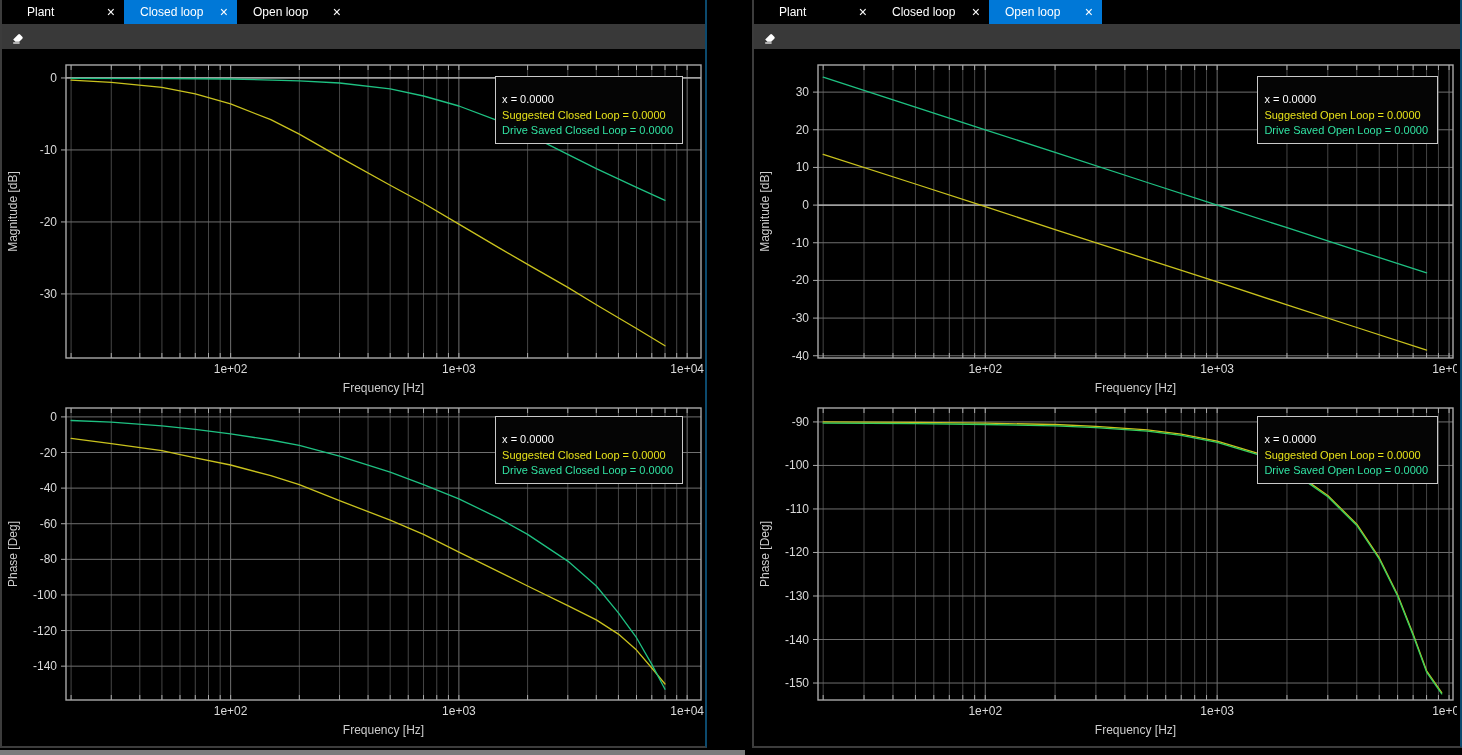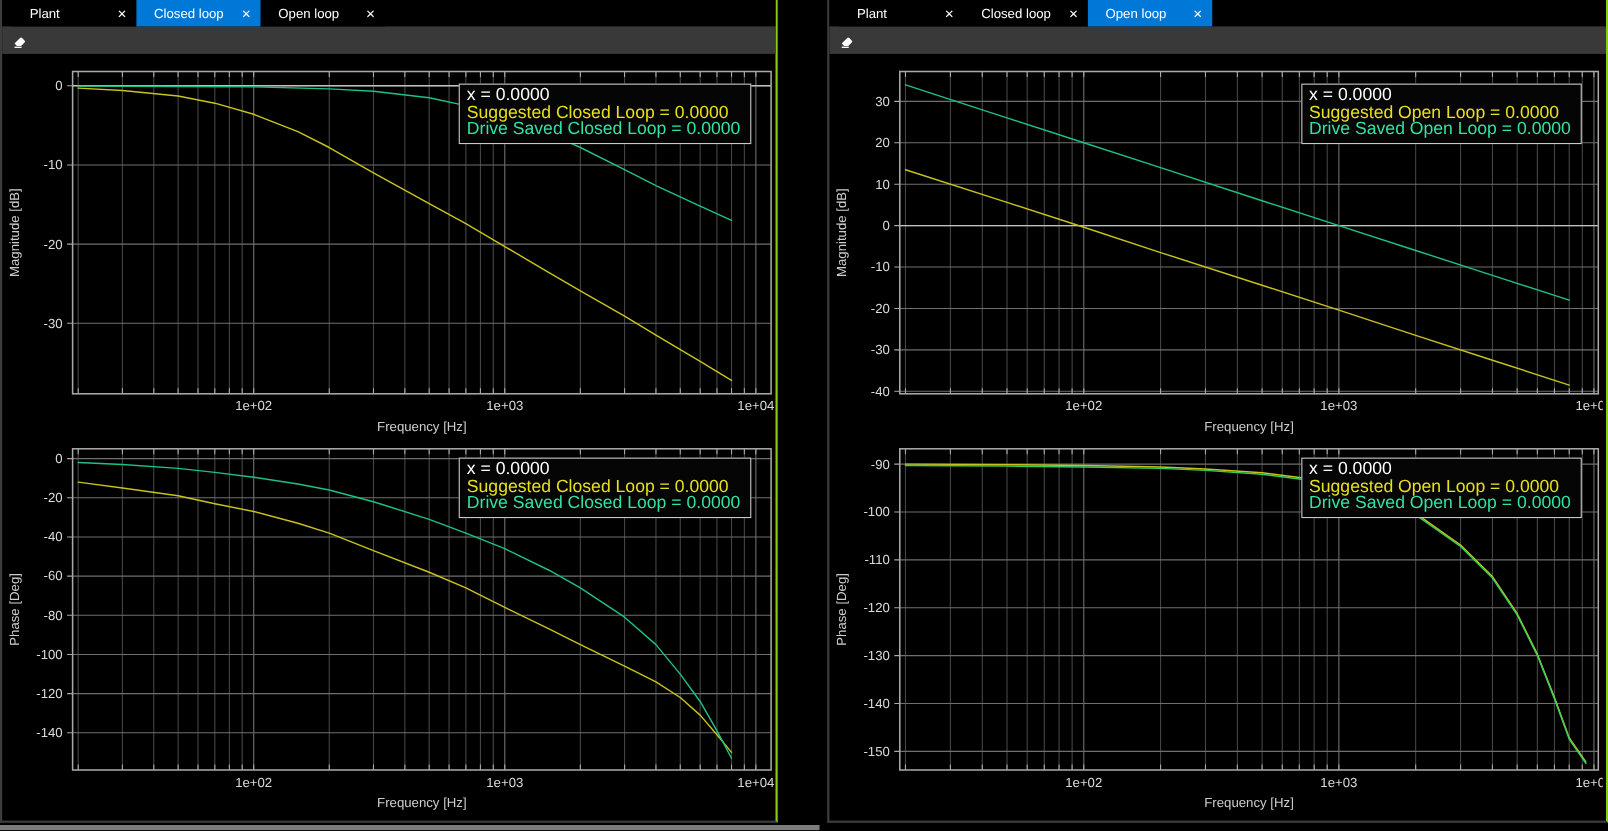--- a/index.html
+++ b/index.html
@@ -1,34 +1,34 @@
 <!DOCTYPE html>
 <html><head>
 <meta charset="utf-8">
 <style>
   html,body{margin:0;padding:0;background:#000;}
   *{box-sizing:border-box;}
   .app{position:relative;width:1462px;height:755px;background:#000;overflow:hidden;
        font-family:"Liberation Sans","DejaVu Sans",sans-serif;}
   .panel{position:absolute;top:0;height:748px;background:#000;
-         border-left:2px solid #3c3c3c;border-right:2px solid #84cc16;border-bottom:2px solid #3c3c3c;}
+         border-left:2px solid #3c3c3c;border-right:2px solid #0c4a6e;border-bottom:2px solid #3c3c3c;}
   .panel-left{left:0;width:707px;}
   .panel-right{left:752px;width:710px;}
   .tabbar{height:24px;display:flex;align-items:stretch;background:#000;padding-left:9px;}
   .tab{display:flex;align-items:center;justify-content:space-between;min-width:113px;
        padding:0 9px 0 16px;color:#fff;font-size:12px;background:#000;cursor:default;}
   .tab.active{background:#0078d7;}
   .tab-close{margin-left:14px;font-size:14px;line-height:14px;color:#fff;cursor:pointer;}
   .toolbar{height:25px;background:#393939;display:flex;align-items:center;padding-left:7px;}
   .tool-btn{width:18px;height:18px;background:transparent;border:none;padding:1px;cursor:pointer;display:flex;align-items:center;justify-content:center;}
   .charts{position:relative;}
   .chart-slot{position:relative;}
   .chart-slot svg{display:block;}
   .legend{position:absolute;right:22px;background:#050505;border:1px solid #c9c9c9;
-          padding:2px 9px 4px 6px;font-size:16px;line-height:15.5px;white-space:nowrap;}
+          padding:15px 9px 4px 6px;font-size:11px;line-height:15.5px;white-space:nowrap;}
   .legend0{top:27px;}
   .legend1{top:19px;}
   .bottom-strip{position:absolute;left:0;bottom:0;width:745px;height:5px;background:#7c7c7c;}
 </style>
 </head>
 <body>
 
 <div class="app">
 
   <section class="panel panel-left">

